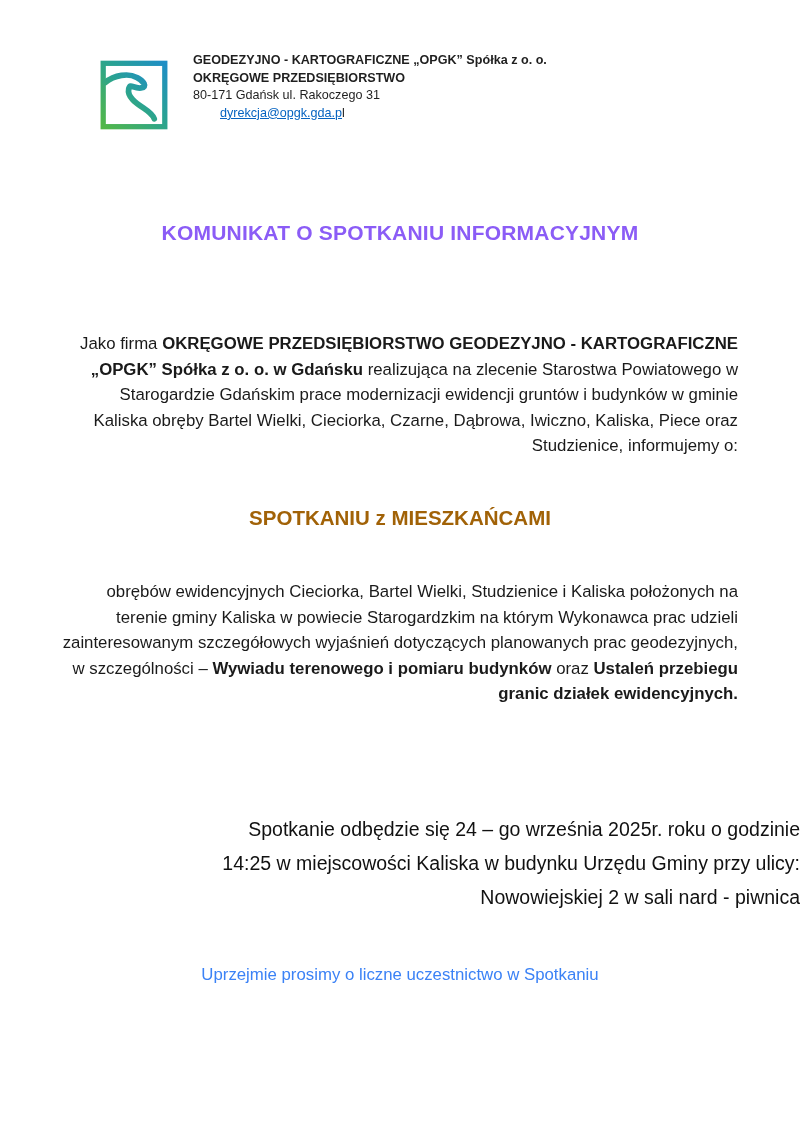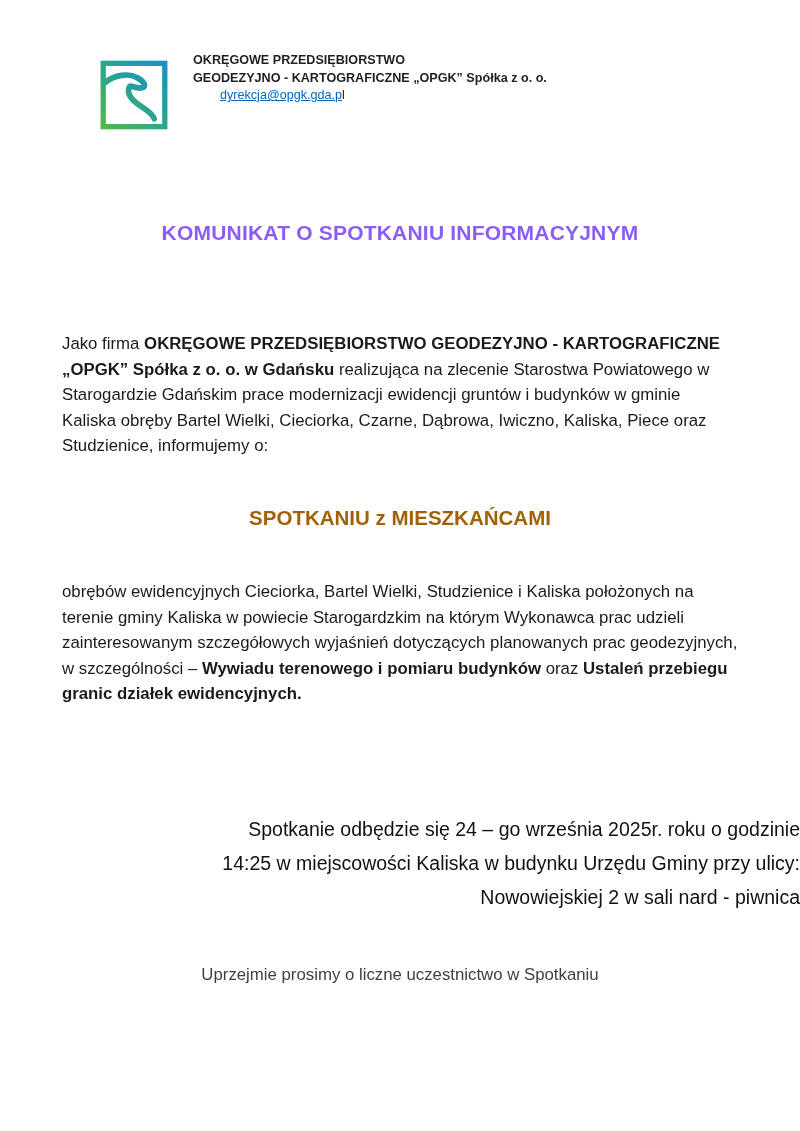--- a/index.html
+++ b/index.html
@@ -63,21 +63,21 @@
     font-size: 20.5px;
     font-weight: bold;
     color: #a16207;
   }
 
   
   .para {
     position: absolute;
     left: 62px;
     width: 676px;
-    text-align: left;
+    text-align: right;
     font-size: 16.8px;
     line-height: 25.6px;
     color: #1a1a1a;
   }
   .para b { font-weight: bold; }
   .para-intro   { top: 331px; }
   .para-details { top: 579px; }
 
   .meeting-block {
     position: absolute;
@@ -91,21 +91,21 @@
     color: #111;
   }
 
   .closing-line {
     position: absolute;
     top: 965px;
     left: 0;
     width: 100%;
     text-align: center;
     font-size: 16.8px;
-    color: #404040;
+    color: #3b82f6;
   }
 </style>
 </head>
 <body>
 
 <div class="page">
 
   <div class="letterhead">
     <div class="logo-box">
       <svg viewBox="0 0 100 100" width="88" height="90" aria-hidden="true">
@@ -120,22 +120,23 @@
           <rect x="15" y="14" width="70" height="72" stroke-width="6"></rect>
           <line x1="50" y1="4" x2="50" y2="24" stroke-width="9"></line>
           <line x1="50" y1="76" x2="50" y2="96" stroke-width="9"></line>
           <line x1="5" y1="50" x2="25" y2="50" stroke-width="9"></line>
           <line x1="75" y1="50" x2="95" y2="50" stroke-width="9"></line>
           <path d="M17 36 C 28 27, 44 25, 53 30 C 61 34, 66 41, 58 42 C 49 43, 46 36, 44 43 C 42 52, 52 59, 61 65 C 67 69, 71 72, 73 77" stroke-width="6.5" stroke-linecap="round"></path>
         </g>
       </svg>
     </div>
     <div class="company-block">
+      <div class="company-line bold">GEODEZYJNO - KARTOGRAFICZNE „OPGK” Spółka z o. o.</div>
       <div class="company-line bold">OKRĘGOWE PRZEDSIĘBIORSTWO</div>
-      <div class="company-line bold">GEODEZYJNO - KARTOGRAFICZNE „OPGK” Spółka z o. o.</div>
+      <div class="company-line">80-171 Gdańsk ul. Rakoczego 31</div>
       <div class="email-line"><a class="email-link">dyrekcja@opgk.gda.p</a><span class="email-tail">l</span></div>
     </div>
   </div>
 
   <h1 class="doc-title">KOMUNIKAT O SPOTKANIU INFORMACYJNYM</h1>
 
   <p class="para para-intro"><span>Jako firma </span><b>OKRĘGOWE PRZEDSIĘBIORSTWO GEODEZYJNO - KARTOGRAFICZNE „OPGK” Spółka z o. o. w Gdańsku</b><span> realizująca na zlecenie Starostwa Powiatowego w Starogardzie Gdańskim prace modernizacji ewidencji gruntów i budynków w gminie Kaliska obręby Bartel Wielki, Cieciorka, Czarne, Dąbrowa, Iwiczno, Kaliska, Piece oraz Studzienice, informujemy o:</span></p>
 
   <h2 class="doc-subtitle">SPOTKANIU z MIESZKAŃCAMI</h2>
 

